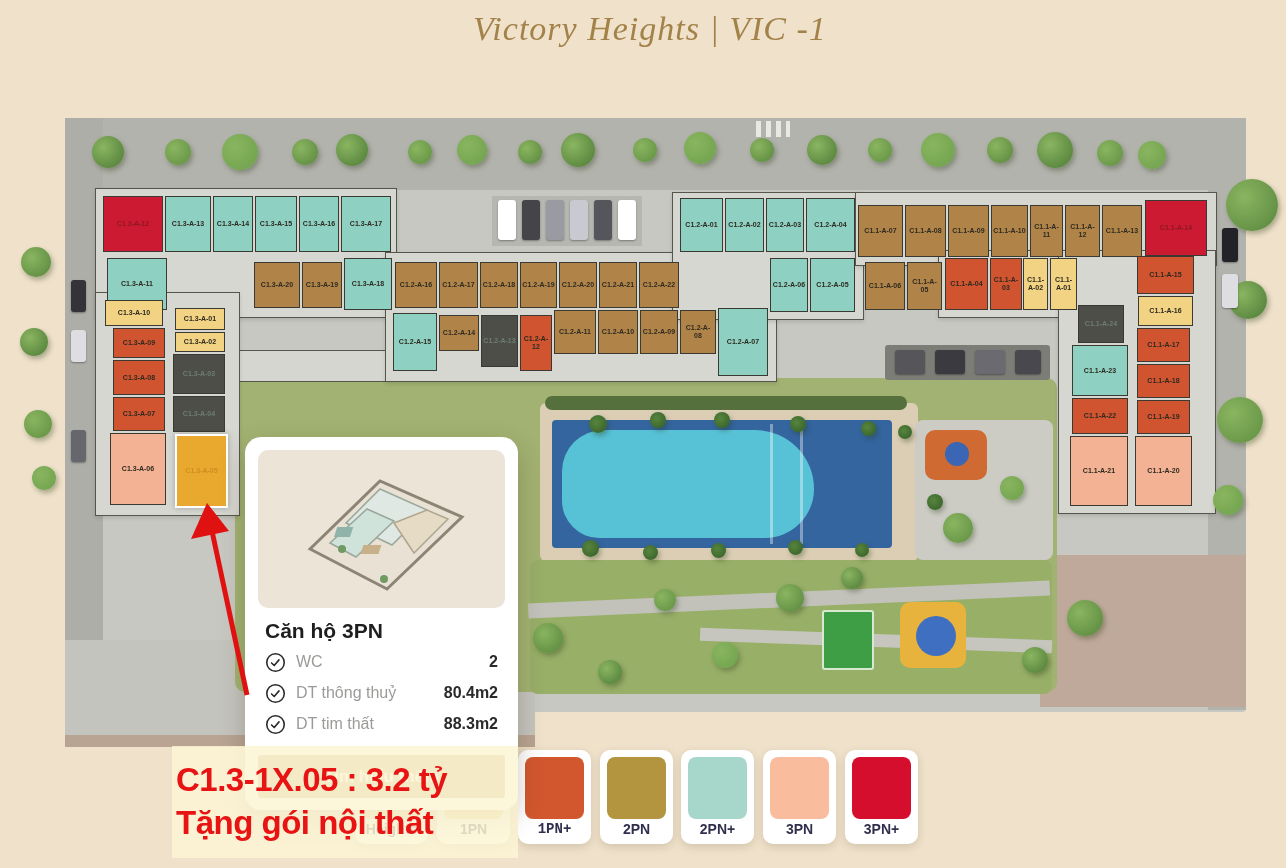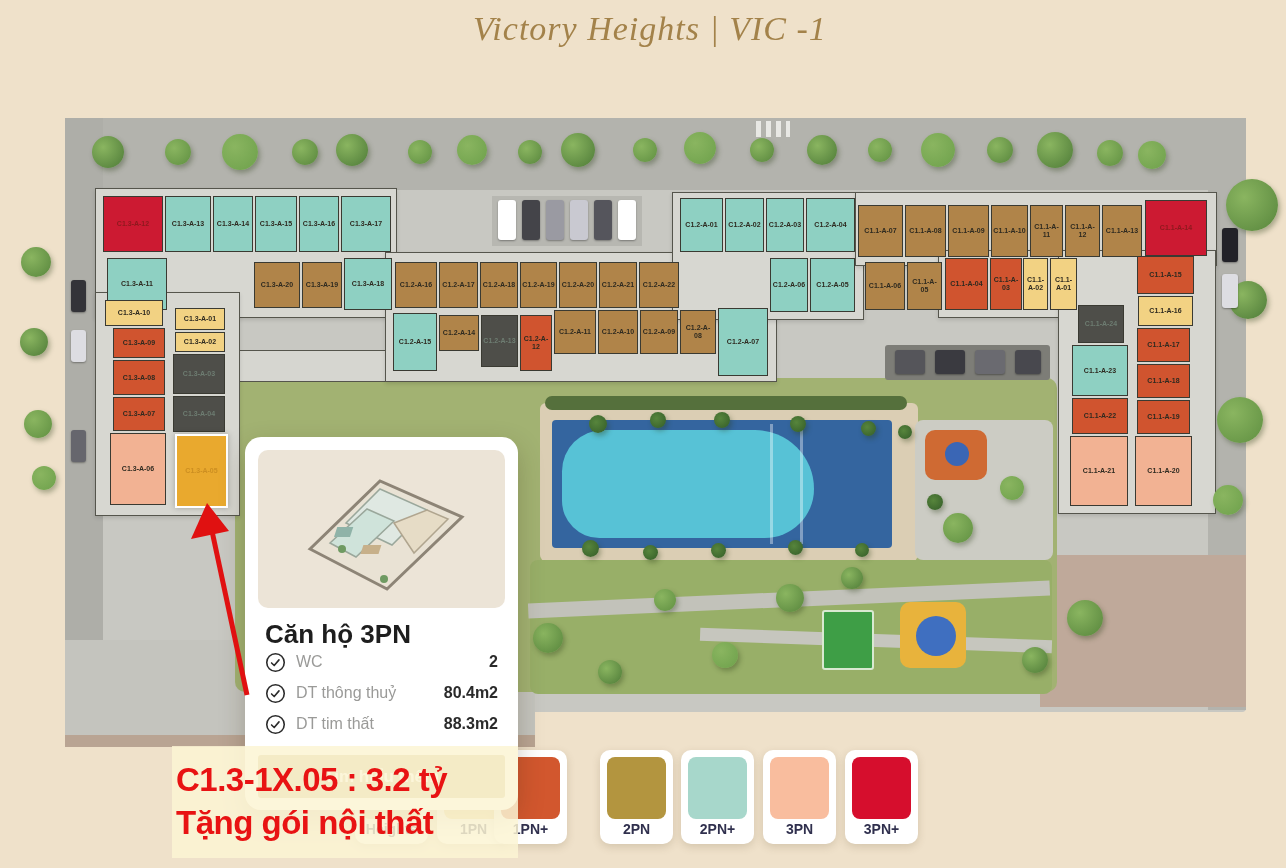--- a/index.html
+++ b/index.html
@@ -46,21 +46,21 @@
   .unit{position:absolute;border:1px solid #3a3a32;box-sizing:border-box;display:flex;align-items:center;justify-content:center;
     text-align:center;font-size:7px;font-weight:bold;color:#2e2a20;line-height:1.1;padding:1px;cursor:pointer;overflow:hidden;}
   .lbl-dark{color:rgba(130,155,140,0.6);}
   .lbl-red{color:rgba(125,25,25,0.8);}
   .u-selected{border:2px solid #ffffff !important;color:rgba(185,125,25,0.6);box-shadow:0 0 6px rgba(0,0,0,0.25);}
   
   .popup{left:245px;top:437px;width:273px;height:373px;background:#ffffff;border-radius:16px;
     box-shadow:0 10px 26px rgba(60,45,20,0.25);z-index:25;}
   .popup-img{position:absolute;left:13px;top:13px;width:247px;height:158px;background:#ece4d7;border-radius:10px;
     display:flex;align-items:center;justify-content:center;}
-  .popup-title{position:absolute;left:20px;top:182px;font-size:26px;font-weight:bold;color:#1e1e1e;}
+  .popup-title{position:absolute;left:20px;top:182px;font-size:21px;font-weight:bold;color:#1e1e1e;}
   .spec-row{position:absolute;left:20px;width:233px;height:26px;display:flex;align-items:center;}
   .spec-ico{width:21px;height:21px;margin-right:10px;flex:0 0 auto;}
   .spec-label{font-size:16px;color:#9a9a98;flex:1 1 auto;}
   .spec-value{font-size:16px;font-weight:bold;color:#2a2a2a;text-align:right;}
   .cta{position:absolute;left:13px;top:318px;width:247px;height:43px;background:#cbb57c;border:none;border-radius:3px;
     color:#ffffff;font-size:17px;font-weight:bold;font-family:"Liberation Sans",sans-serif;cursor:pointer;}
   
   .legend-card{position:absolute;top:750px;width:73px;height:94px;background:#ffffff;border-radius:10px;
     box-shadow:0 3px 8px rgba(90,70,40,0.18);z-index:15;cursor:pointer;}
   .legend-swatch{position:absolute;left:7px;top:7px;width:59px;height:62px;border-radius:8px;}
@@ -303,21 +303,21 @@
 
   <div id="legend">
       <div class="legend-card" style="left: 355px;">
         <div class="legend-swatch" style="background: rgb(227, 207, 154);"></div>
         <div class="legend-label">Heights</div>
       </div>
       <div class="legend-card" style="left: 437px;">
         <div class="legend-swatch" style="background: rgb(242, 210, 131);"></div>
         <div class="legend-label">1PN</div>
       </div>
-      <div class="legend-card" style="left: 494px;">
+      <div class="legend-card" style="left: 518px; font-family: Liberation Mono, monospace;">
         <div class="legend-swatch" style="background: rgb(210, 87, 46);"></div>
         <div class="legend-label">1PN+</div>
       </div>
       <div class="legend-card" style="left: 600px;">
         <div class="legend-swatch" style="background: rgb(179, 149, 63);"></div>
         <div class="legend-label">2PN</div>
       </div>
       <div class="legend-card" style="left: 681px;">
         <div class="legend-swatch" style="background: rgb(167, 215, 203);"></div>
         <div class="legend-label">2PN+</div>

